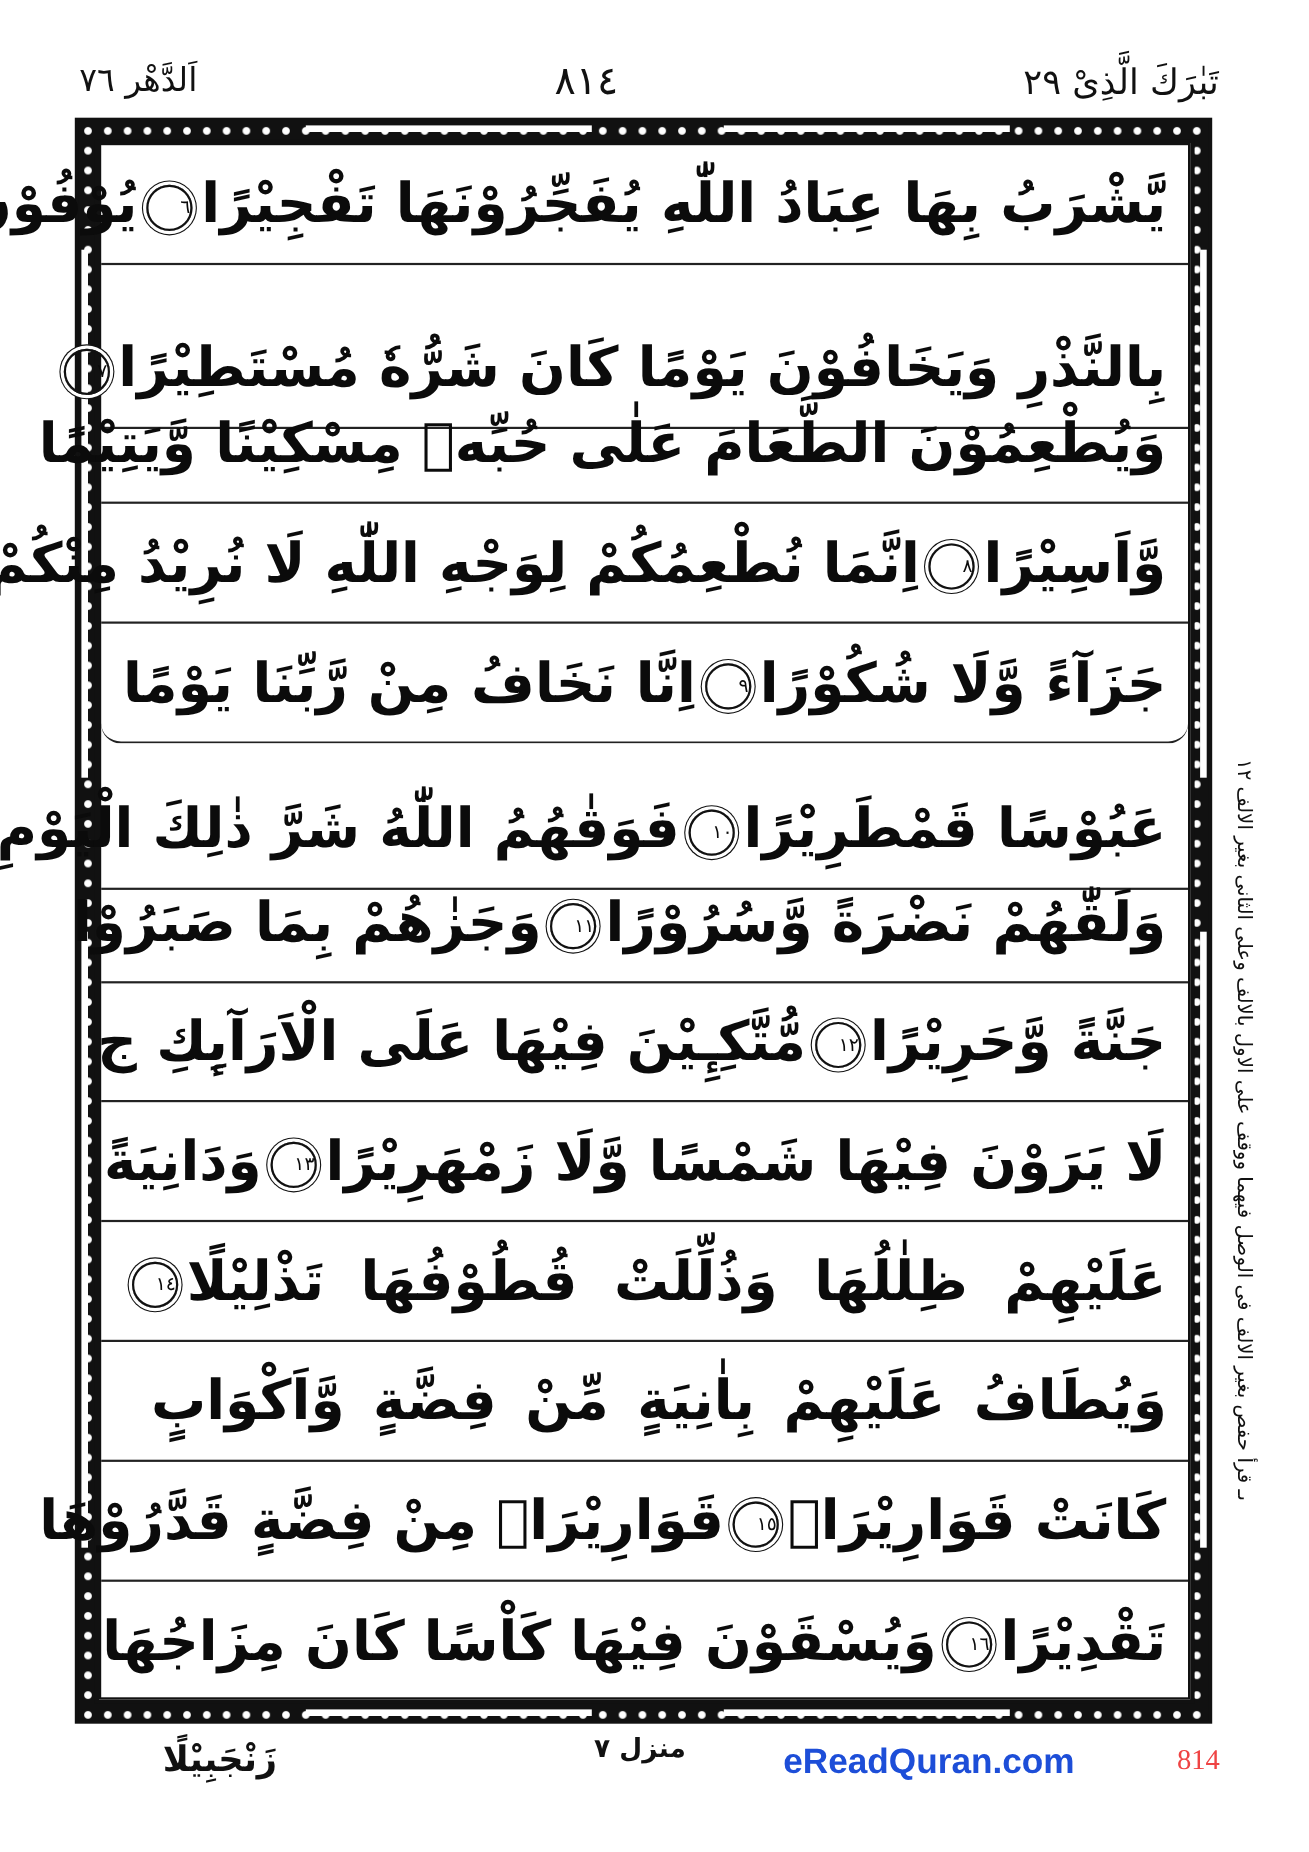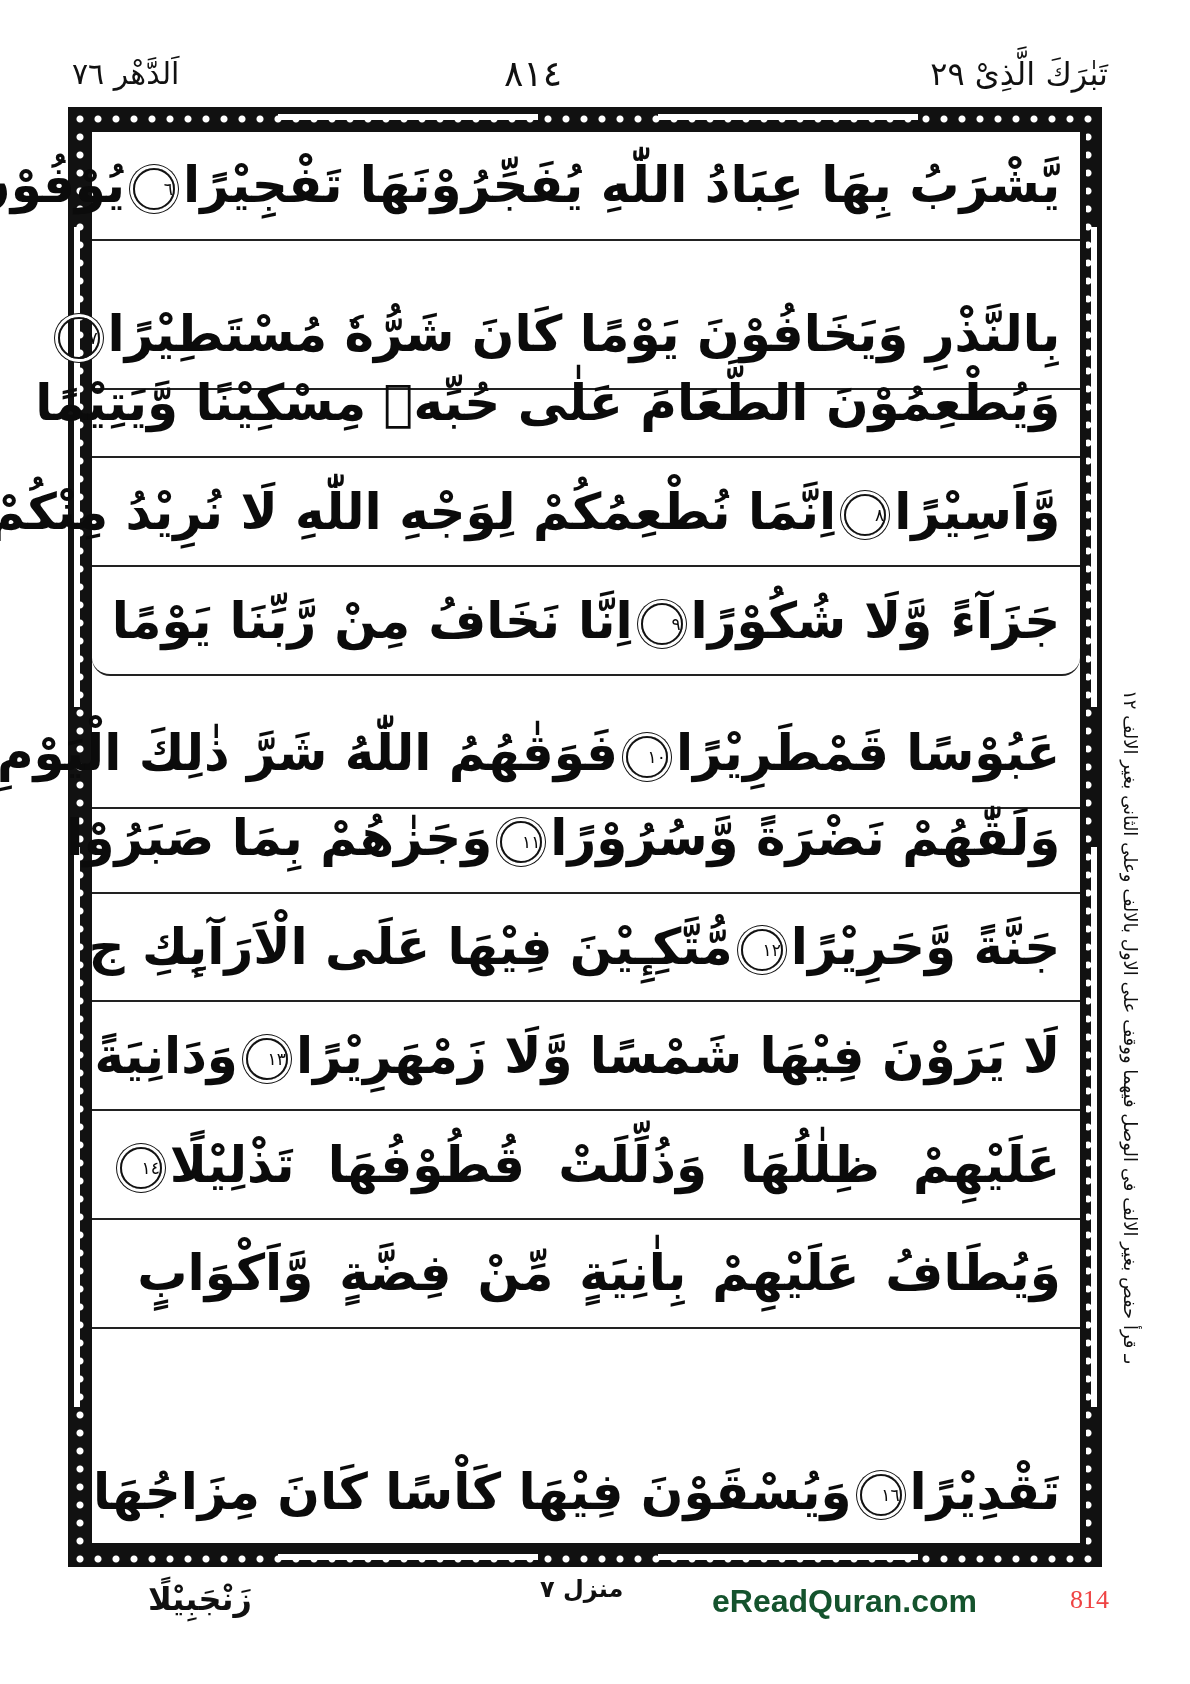--- a/index.html
+++ b/index.html
@@ -46,21 +46,21 @@
 
   .margin-note { position: absolute; left: 1145px; top: 690px; width: 880px; height: 30px;
                  transform-origin: 0 0; transform: rotate(90deg);
                  font-size: 18px; line-height: 30px; direction: rtl; text-align: left;
                  font-family: "DejaVu Sans", sans-serif; white-space: nowrap; color: #111; }
 
   .ftr { position: absolute; white-space: nowrap; }
   .catchword { left: 148px; top: 1580px; font-size: 32px; font-weight: bold; direction: rtl; }
   .manzil { left: 540px; top: 1575px; font-size: 24px; font-weight: bold; direction: rtl; }
   .site { left: 712px; top: 1583px; font-family: "Liberation Sans", sans-serif;
-          font-weight: bold; font-size: 32px; color: #14532d; }
+          font-weight: bold; font-size: 32px; color: #1d4ed8; }
   .pagenum { left: 1070px; top: 1585px; font-family: "Liberation Serif", serif;
              font-size: 26px; color: #ef4444; }
 </style>
 </head>
 <body>
 
 <div class="hdr hdr-left">اَلدَّهْر ٧٦</div>
 <div class="hdr hdr-center">٨١٤</div>
 <div class="hdr hdr-right">تَبٰرَكَ الَّذِىْ ٢٩</div>
 
@@ -103,20 +103,23 @@
       </div>
       <div class="row" style="top: 870.4px;">
         <div class="row-text"><span>لَا يَرَوْنَ فِيْهَا شَمْسًا وَّلَا زَمْهَرِيْرًا</span><span class="ayah">١٣</span><span>وَدَانِيَةً</span></div>
       </div>
       <div class="row" style="top: 979.2px;">
         <div class="row-text"><span>عَلَيْهِمْ ظِلٰلُهَا وَذُلِّلَتْ قُطُوْفُهَا تَذْلِيْلًا</span><span class="ayah">١٤</span></div>
       </div>
       <div class="row" style="top: 1088px; padding-left: 26px;">
         <div class="row-text"><span>وَيُطَافُ عَلَيْهِمْ بِاٰنِيَةٍ مِّنْ فِضَّةٍ وَّاَكْوَابٍ</span></div>
       </div>
+      <div class="row" style="top: 1196.8px;">
+        <div class="row-text"><span>كَانَتْ قَوَارِيْرَاۡ</span><span class="ayah">١٥</span><span>قَوَارِيْرَاۡ مِنْ فِضَّةٍ قَدَّرُوْهَا</span></div>
+      </div>
       <div class="row" style="top: 1305.6px;">
         <div class="row-text"><span>تَقْدِيْرًا</span><span class="ayah">١٦</span><span>وَيُسْقَوْنَ فِيْهَا كَاْسًا كَانَ مِزَاجُهَا</span></div>
       </div>
     </div>
 </div>
 
 <div class="margin-note">ٮـ قرأ حفص بغير الالف فی الوصل فيهما ووقف على الاول بالالف وعلى الثانى بغير الالف ١٢</div>
 
 <div class="ftr catchword">زَنْجَبِيْلًا</div>
 <div class="ftr manzil">منزل ٧</div>

